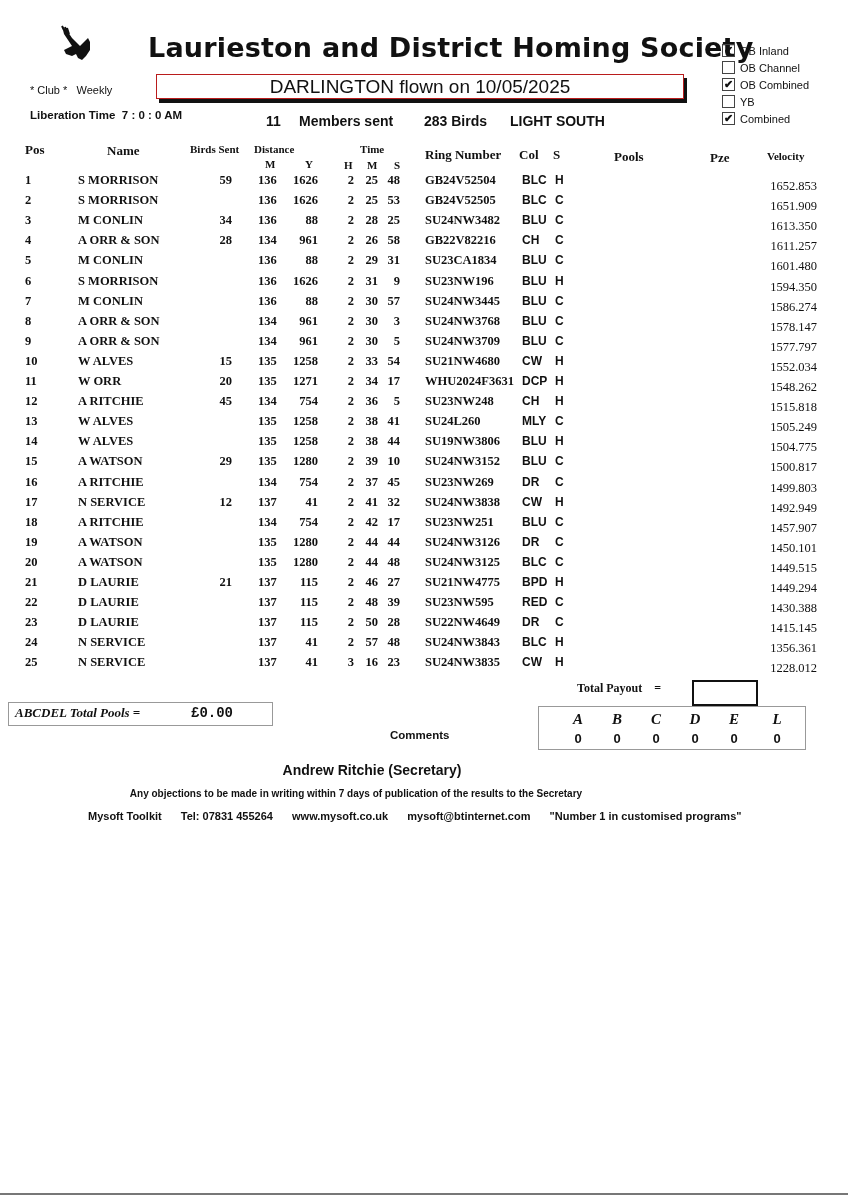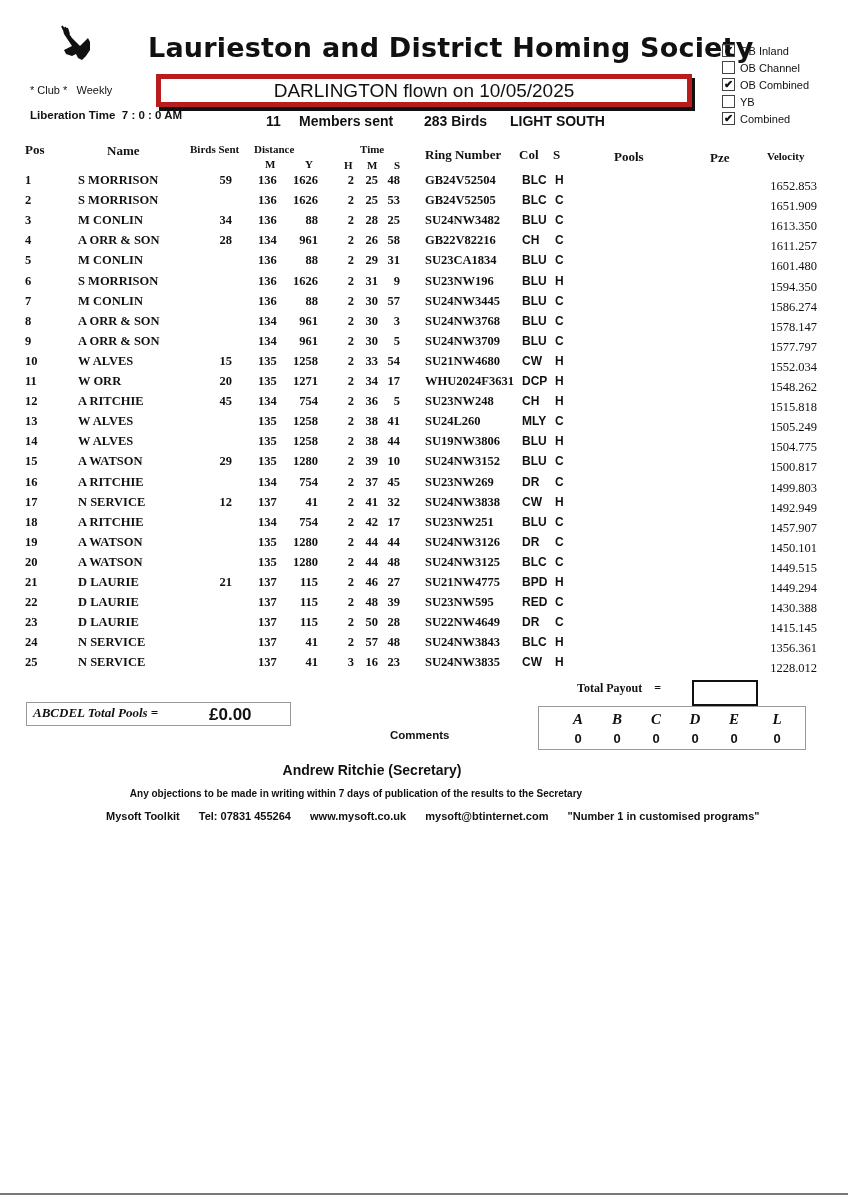--- a/index.html
+++ b/index.html
@@ -3,21 +3,21 @@
 <meta charset="utf-8">
 <style>
   html, body { margin:0; padding:0; background:#fff; }
   body { width:848px; height:1200px; position:relative; overflow:hidden; color:#111; font-family:"Liberation Serif", serif; }
   .abs { position:absolute; }
   .sans { font-family:"Liberation Sans", sans-serif; }
   .serif { font-family:"Liberation Serif", serif; }
   .logo { left:52px; top:24px; width:48px; height:40px; }
   .title { left:148px; top:32px; font-family:"DejaVu Sans", sans-serif; font-weight:bold; font-size:27px; letter-spacing:0.2px; white-space:nowrap; }
   .club { left:30px; top:84px; font-size:11px; }
-  .banner { left:156px; top:74px; width:526px; height:23px; border:5px solid #b91c1c; box-shadow:3px 4px 0 #111; }
+  .banner { left:156px; top:74px; width:526px; height:23px; border:1px solid #b91c1c; box-shadow:3px 4px 0 #111; }
   .banner-text { position:absolute; left:0; right:0; top:0; text-align:center; font-size:19px; line-height:23px; font-family:"Liberation Sans", sans-serif; }
   .lib { left:30px; top:109px; font-size:11.5px; font-weight:bold; }
   .stats { top:113px; font-size:14px; font-weight:bold; }
   .checks { left:722px; top:42px; font-size:11px; }
   .check-row { height:17px; display:flex; align-items:center; }
   .box { width:11px; height:11px; border:1px solid #444; margin-right:5px; display:inline-flex; align-items:center; justify-content:center; font-size:11px; line-height:11px; font-weight:bold; }
   .hdr { font-weight:bold; font-size:13px; white-space:nowrap; }
   .hdr-sm { font-weight:bold; font-size:11px; white-space:nowrap; }
   .row { position:absolute; left:0; width:848px; height:20px; font-size:12.5px; font-weight:bold; }
   .row span { position:absolute; white-space:nowrap; }
@@ -26,33 +26,33 @@
   .c-sent { left:180px; width:52px; text-align:right; }
   .c-dm { left:258px; }
   .c-dy { left:270px; width:48px; text-align:right; }
   .c-h { left:340px; width:14px; text-align:right; }
   .c-m { left:360px; width:18px; text-align:right; }
   .c-s { left:382px; width:18px; text-align:right; }
   .c-ring { left:425px; }
   .c-col { left:522px; font-family:"Liberation Sans", sans-serif; font-size:12px; }
   .c-sx { left:555px; font-family:"Liberation Sans", sans-serif; font-size:12px; }
   .c-vel { left:760px; width:57px; text-align:right; top:6px; font-weight:normal; }
-  .pools-box { left:26px; top:702px; width:263px; height:22px; border:1px solid #999; }
+  .pools-box { left:8px; top:702px; width:263px; height:22px; border:1px solid #999; }
   .pools-label { position:absolute; left:6px; top:2px; font-style:italic; font-weight:bold; font-size:13px; }
-  .pools-val { position:absolute; left:182px; top:2px; font-weight:bold; font-size:17px; font-family:Liberation Sans, sans-serif; }
+  .pools-val { position:absolute; left:182px; top:2px; font-weight:bold; font-size:14px; font-family:Liberation Mono, monospace; }
   .payout-label { left:577px; top:681px; font-size:12px; font-weight:bold; }
   .payout-box { left:692px; top:680px; width:62px; height:22px; border:2px solid #111; }
   .abc-box { left:538px; top:706px; width:266px; height:42px; border:1px solid #999; }
   .abc-cell { position:absolute; width:30px; text-align:center; }
   .abc-letter { top:4px; font-style:italic; font-weight:bold; font-size:15px; }
   .abc-val { top:24px; font-weight:bold; font-size:13px; font-family:"Liberation Sans", sans-serif; }
   .comments { left:390px; top:729px; font-size:11.5px; font-weight:bold; }
   .secretary { left:0; width:744px; top:762px; text-align:center; font-size:14px; font-weight:bold; }
   .objection { left:0; width:712px; top:788px; text-align:center; font-size:10px; font-weight:bold; }
-  .footer { left:88px; top:810px; font-size:11px; font-weight:bold; white-space:nowrap;margin-left:18px; }
+  .footer { left:88px; top:810px; font-size:11px; font-weight:bold; white-space:nowrap; }
   .footer span { margin-right:16px; }
   .bottom-line { left:0; top:1193px; width:848px; height:2px; background:#777; }
 </style>
 </head>
 <body>
 
 <div class="abs logo">
   <svg width="48" height="40" viewBox="0 0 48 40">
     <path d="M10 2 L16 8 L20 14 L24 18 L28 22 L32 18 L36 14 L38 18 L38 26 L34 32 L30 36 L26 34 L24 30 L20 32 L14 30 L12 26 L16 24 L20 22 L16 16 L12 10 Z" fill="#111"></path>
     <path d="M10 2 L12 6 M13 3 L15 8 M15 4 L17 10" stroke="#111" stroke-width="2"></path>

